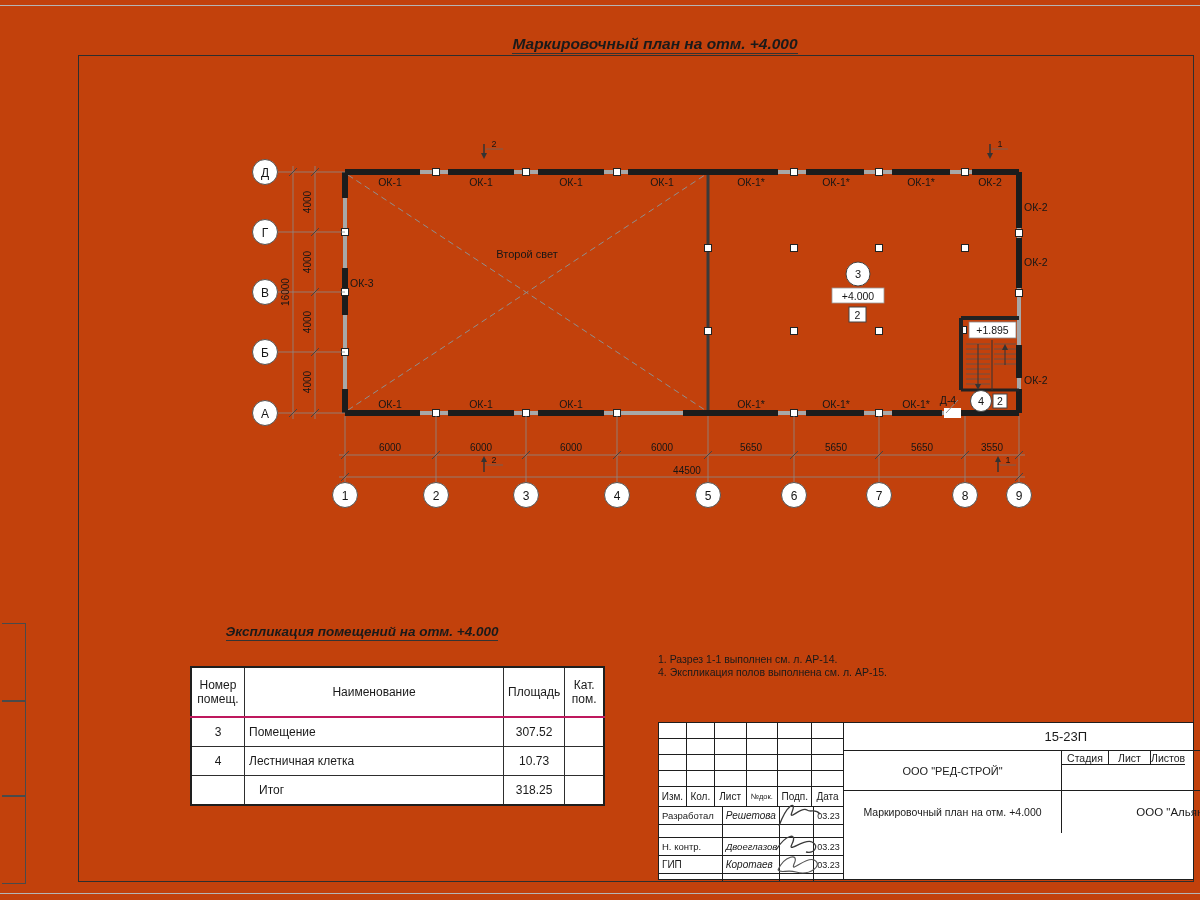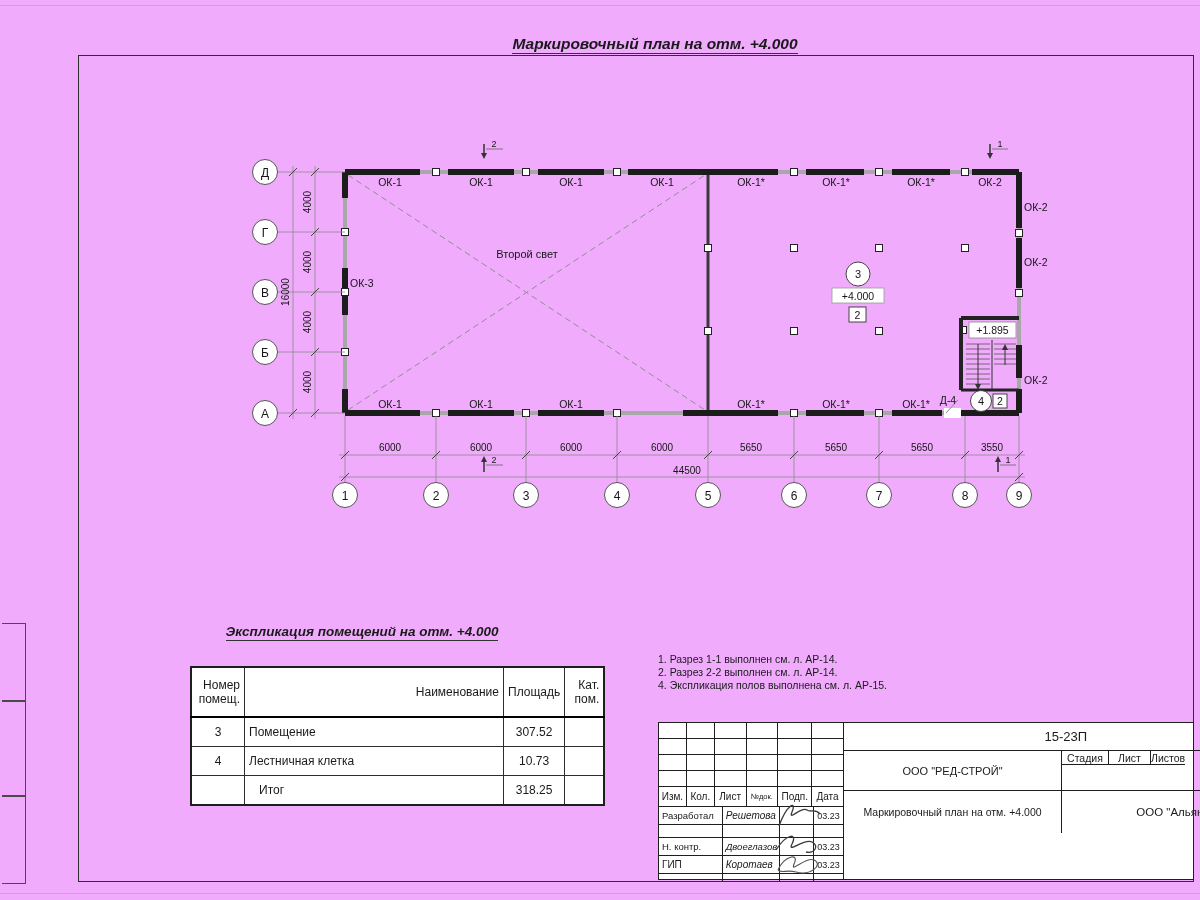--- a/index.html
+++ b/index.html
@@ -1,36 +1,36 @@
 <!DOCTYPE html>
 <html><head>
 <meta charset="utf-8">
 <style>
   html,body{margin:0;padding:0;background:#fff;}
-  #sheet{position:relative;width:1200px;height:900px;background:#f0abfc;overflow:hidden;
+  #sheet{position:relative;width:1200px;height:900px;background:#c2410c;overflow:hidden;
          font-family:"Liberation Sans",sans-serif;color:#1a1a1a;}
   .abs{position:absolute;}
   .hairline{background:#b5b5b5;}
   
   #frame{left:78px;top:55px;width:1114px;height:825px;border:1.5px solid #2e2e2e;}
   
   .edgebox{left:2px;width:23px;border:1px solid #4a4a4a;border-left:none;}
   
   #plan-title{left:380px;top:35px;width:550px;text-align:center;font-size:15.5px;
     font-style:italic;font-weight:600;}
   #plan-title span{border-bottom:1px solid #333;padding-bottom:1px;}
   
   #expl-title{left:171px;top:624px;width:382px;text-align:center;font-size:13.5px;
     font-style:italic;font-weight:600;}
   #expl-title span{border-bottom:1px solid #333;padding-bottom:1px;}
   #expl-table{left:190px;top:666px;border-collapse:collapse;table-layout:fixed;}
   #expl-table td,#expl-table th{border:1px solid #2e2e2e;font-size:12px;font-weight:normal;
     padding:2px 4px;background:#fff;}
   #expl-table{border:2px solid #1e1e1e;}
-  #expl-table tr.hdr th{height:44px;text-align:right;border-bottom:2px solid #000000;}
+  #expl-table tr.hdr th{height:44px;text-align:center;border-bottom:2px solid #be185d;}
   #expl-table td{height:24px;}
   .c-num{width:44px;text-align:center;}
   .c-name{width:240px;text-align:left;padding-left:8px;}
   .c-area{width:52px;text-align:center;}
   .c-cat{width:30px;text-align:center;}
   
   #notes{left:658px;top:653px;width:340px;font-size:10.5px;line-height:13px;}
   #notes .note{padding-left:15px;text-indent:-15px;}
   
   #stamp{left:658px;top:722px;width:536px;height:158px;border:1.5px solid #1e1e1e;
@@ -402,21 +402,20 @@
       <td class="c-num"></td>
       <td class="c-name" style="padding-left:14px;">Итог</td>
       <td class="c-area">318.25</td>
       <td class="c-cat"></td>
     </tr>
   </tbody>
     </table>
 
   <div class="abs" id="notes">
     <div class="note">1. Разрез 1-1 выполнен см. л. АР-14.</div>
-    <div class="note">2. Разрез 2-2 выполнен см. л. АР-14.</div>
     <div class="note">4. Экспликация полов выполнена см. л. АР-15.</div>
   </div>
 
   <div class="abs" id="stamp">
     <div id="stamp-left">
 
       <div class="srow h16">
           <div class="scell w28"></div>
           <div class="scell w28"></div>
           <div class="scell w32"></div>

